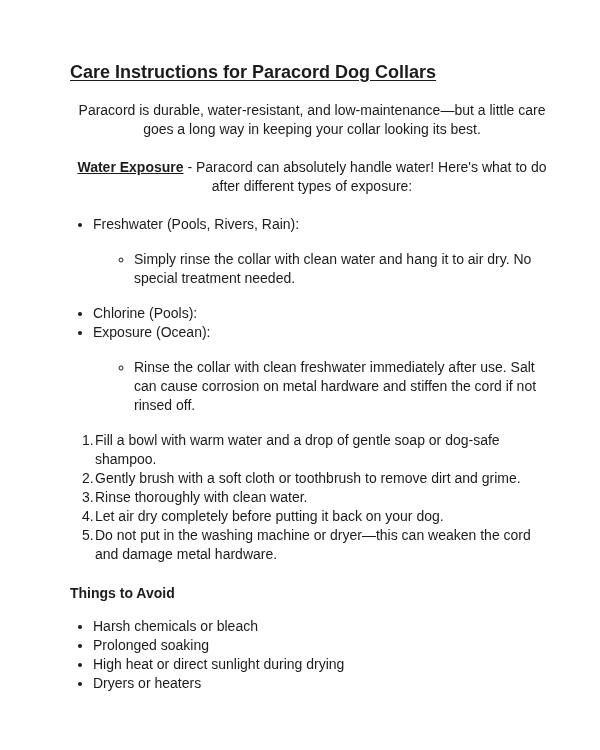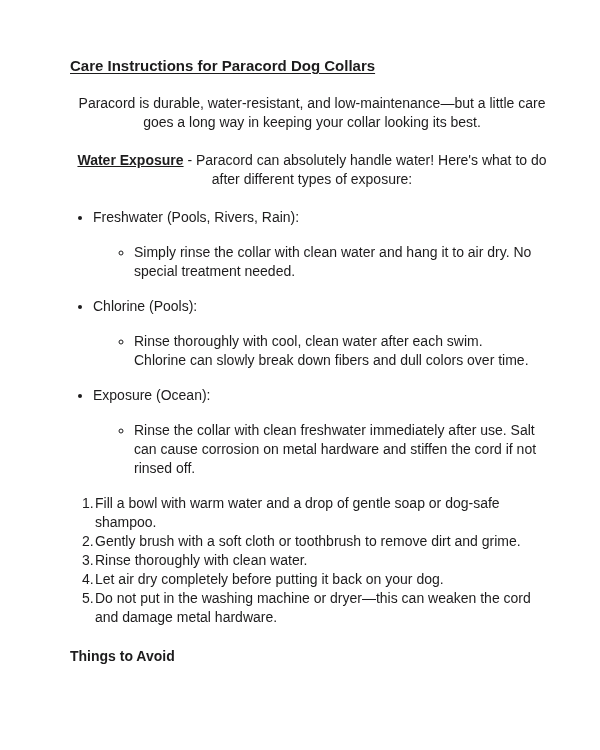--- a/index.html
+++ b/index.html
@@ -14,24 +14,24 @@
     color: #1d1c1d;
     font-size: 14px;
     line-height: 19px;
     -webkit-font-smoothing: antialiased;
   }
   .page {
     padding: 49px 46px 0 70px;
     box-sizing: border-box;
   }
   h1.doc-title {
-    font-size: 15px;
+    font-size: 18px;
     line-height: 19px;
     font-weight: bold;
-    margin: 7px 0 19px 0;
+    margin: 14px 0 19px 0;
   }
   h1.doc-title .u {
     text-decoration: underline;
     text-underline-offset: 2px;
   }
   p.para {
     margin: 0 0 19px 0;
     text-align: center;
   }
   strong.inline-head {
@@ -96,37 +96,40 @@
 
   <ul class="outer">
     <li>
       <span>Freshwater (Pools, Rivers, Rain):</span>
       <ul class="inner">
         <li>Simply rinse the collar with clean water and hang it to air dry. No special treatment needed.</li>
       </ul>
     </li>
     <li>
       <span>Chlorine (Pools):</span>
-      <ul class="inner">
-        <li>Rinse thoroughly with cool, clean water after each swim. Chlorine can slowly break down fibers and dull colors over time.</li>
-      </ul>
     </li>
     <li>
       <span>Exposure (Ocean):</span>
       <ul class="inner">
         <li>Rinse the collar with clean freshwater immediately after use. Salt can cause corrosion on metal hardware and stiffen the cord if not rinsed off.</li>
       </ul>
     </li>
   </ul>
 
 
   <ol class="steps">
     <li>Fill a bowl with warm water and a drop of gentle soap or dog-safe shampoo.</li>
     <li>Gently brush with a soft cloth or toothbrush to remove dirt and grime.</li>
     <li>Rinse thoroughly with clean water.</li>
     <li>Let air dry completely before putting it back on your dog.</li>
     <li>Do not put in the washing machine or dryer—this can weaken the cord and damage metal hardware.</li>
   </ol>
 
   <p class="bold-head">Things to Avoid</p>
 
+  <ul class="avoid-list">
+    <li>Harsh chemicals or bleach</li>
+    <li>Prolonged soaking</li>
+    <li>High heat or direct sunlight during drying</li>
+    <li>Dryers or heaters</li>
+  </ul>
 
 </div>
 
 </body></html>

